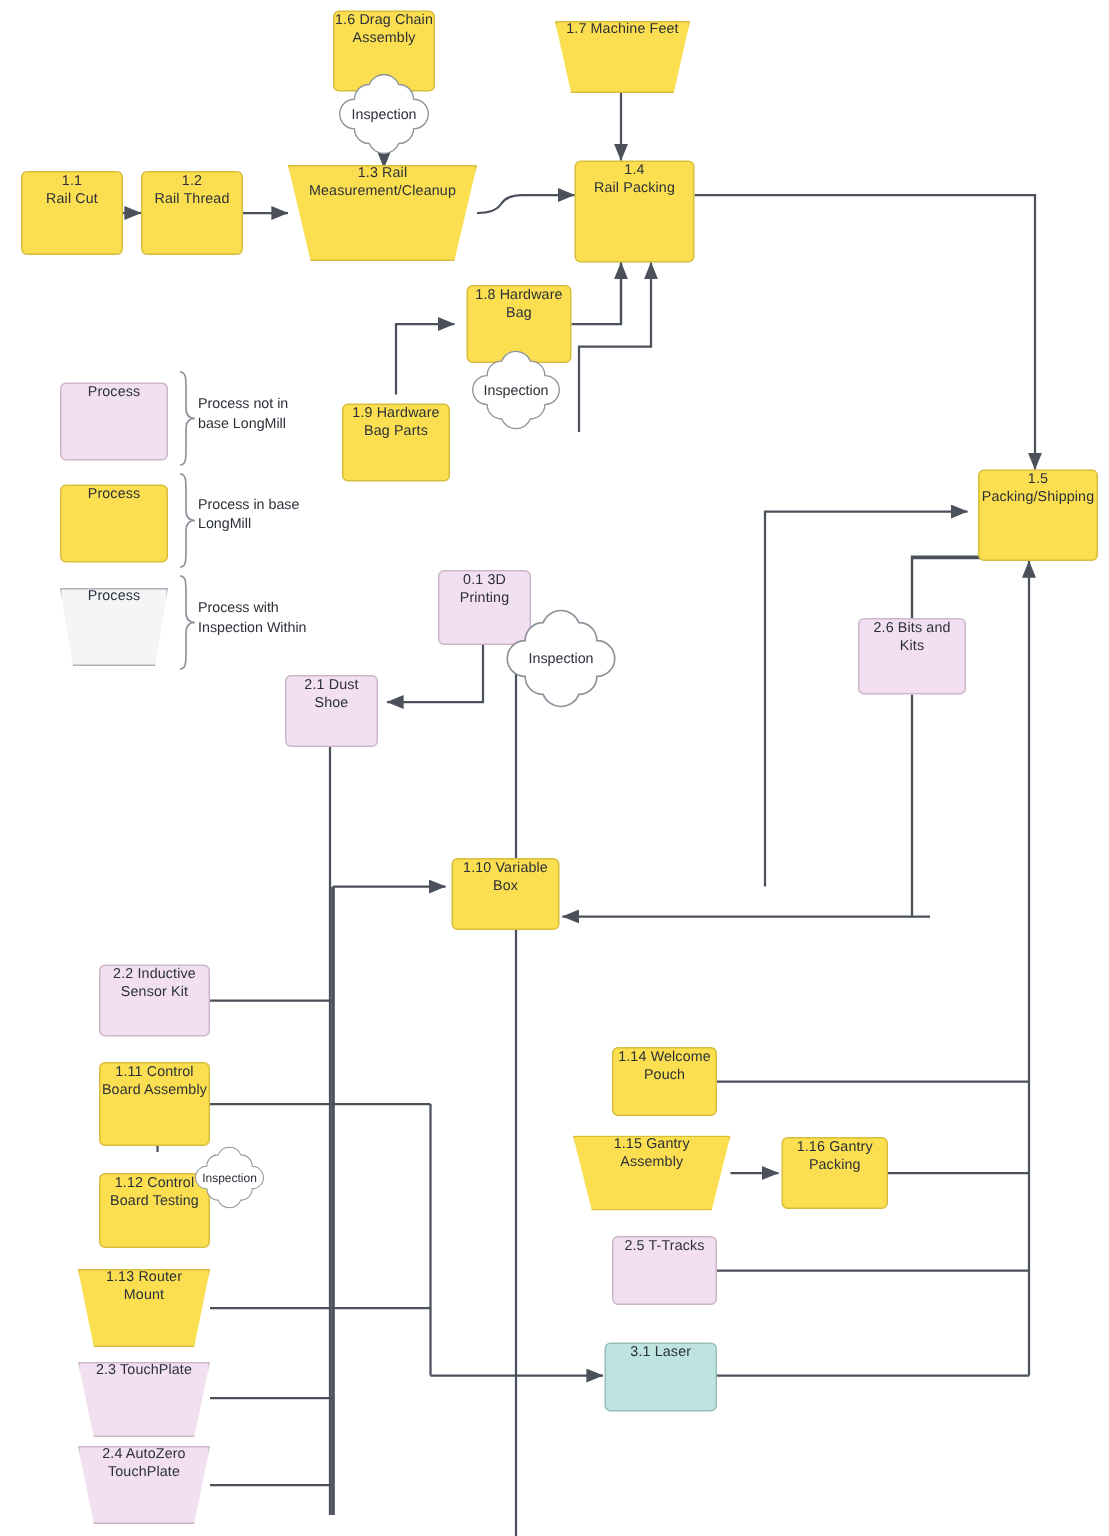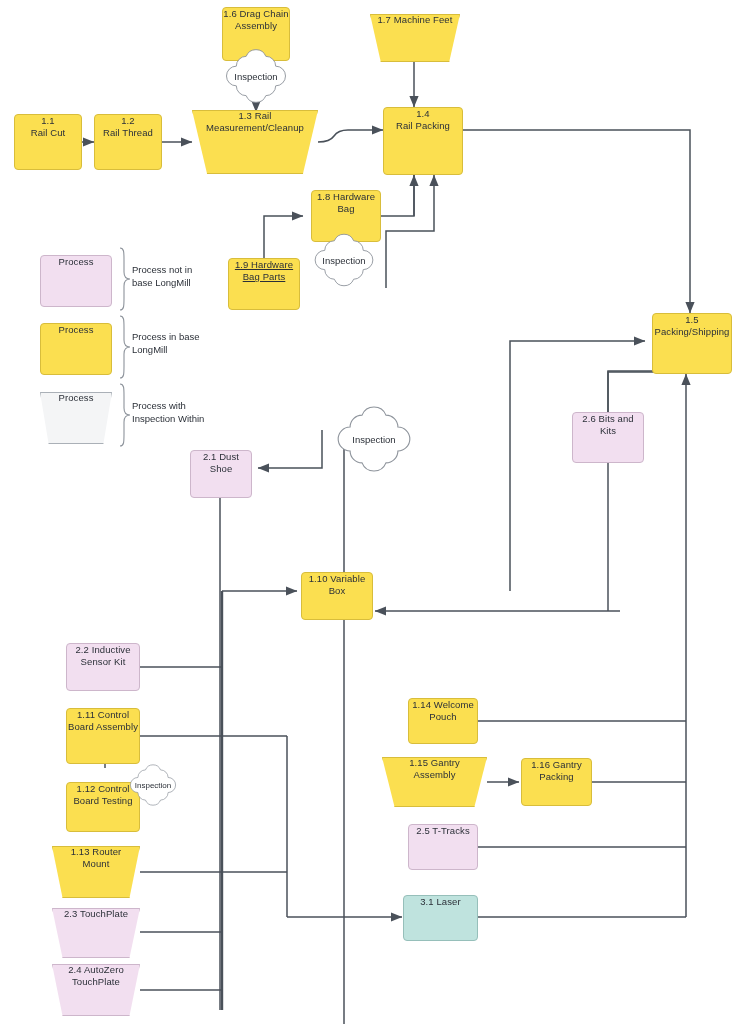--- a/index.html
+++ b/index.html
@@ -150,28 +150,31 @@
 
   <div class="node trap" style="left:370px;top:14px;width:90px;height:48px;">
     <span class="shape yellowfill inv"></span>
     <span class="lbl">1.7 Machine Feet</span>
   </div>
 
   <div class="node rect yellow" style="left:311px;top:190px;width:70px;height:52px;">
     <span>1.8 Hardware Bag</span>
   </div>
 
-  <div class="node rect yellow" style="left:228px;top:258px;width:72px;height:52px;text-decoration:underline;">
+  <div class="node rect yellow" style="left:228px;top:269px;width:72px;height:52px;">
     <span>1.9 Hardware Bag Parts</span>
   </div>
 
   <div class="node rect yellow" style="left:301px;top:572px;width:72px;height:48px;">
     <span>1.10 Variable Box</span>
   </div>
 
+  <div class="node rect pink" style="left:292px;top:380px;width:62px;height:50px;">
+    <span>0.1 3D Printing</span>
+  </div>
 
   <div class="node rect pink" style="left:190px;top:450px;width:62px;height:48px;">
     <span>2.1 Dust Shoe</span>
   </div>
 
   <div class="node rect pink" style="left:572px;top:412px;width:72px;height:51px;">
     <span>2.6 Bits and Kits</span>
   </div>
 
   <div class="node rect pink" style="left:66px;top:643px;width:74px;height:48px;">

